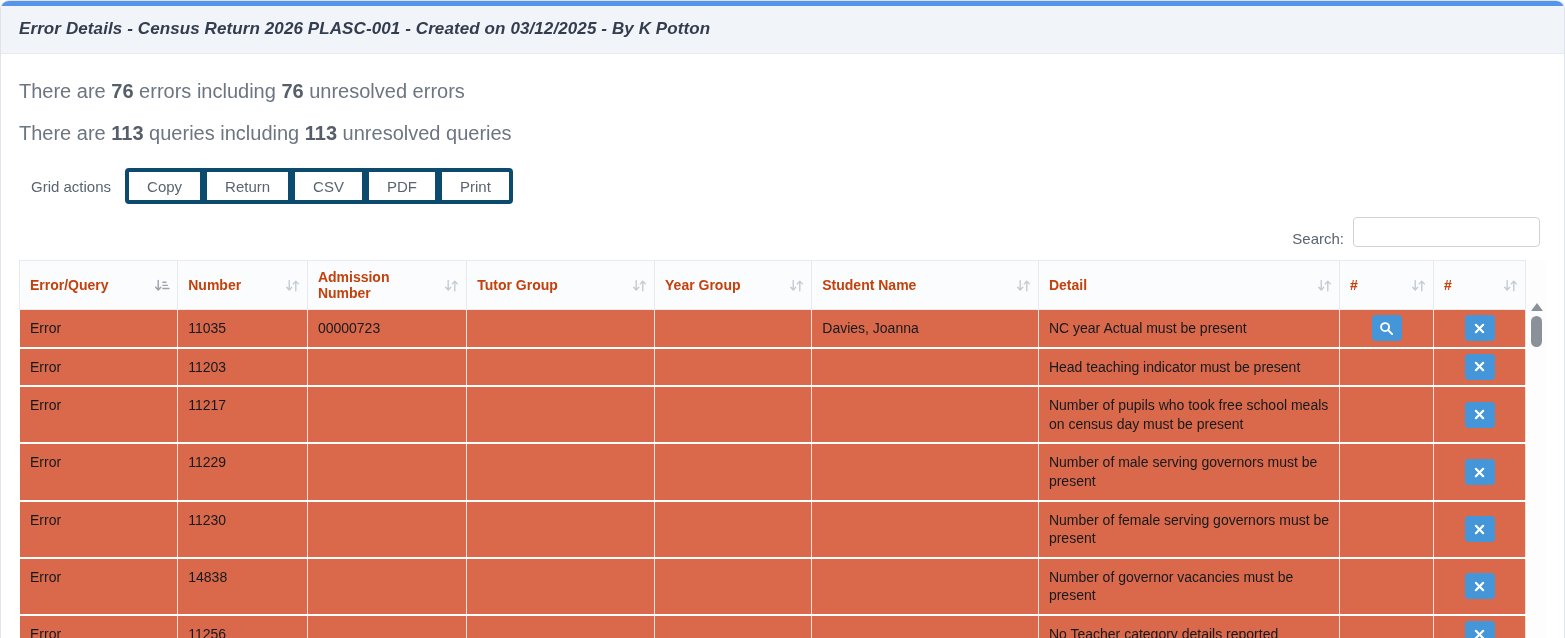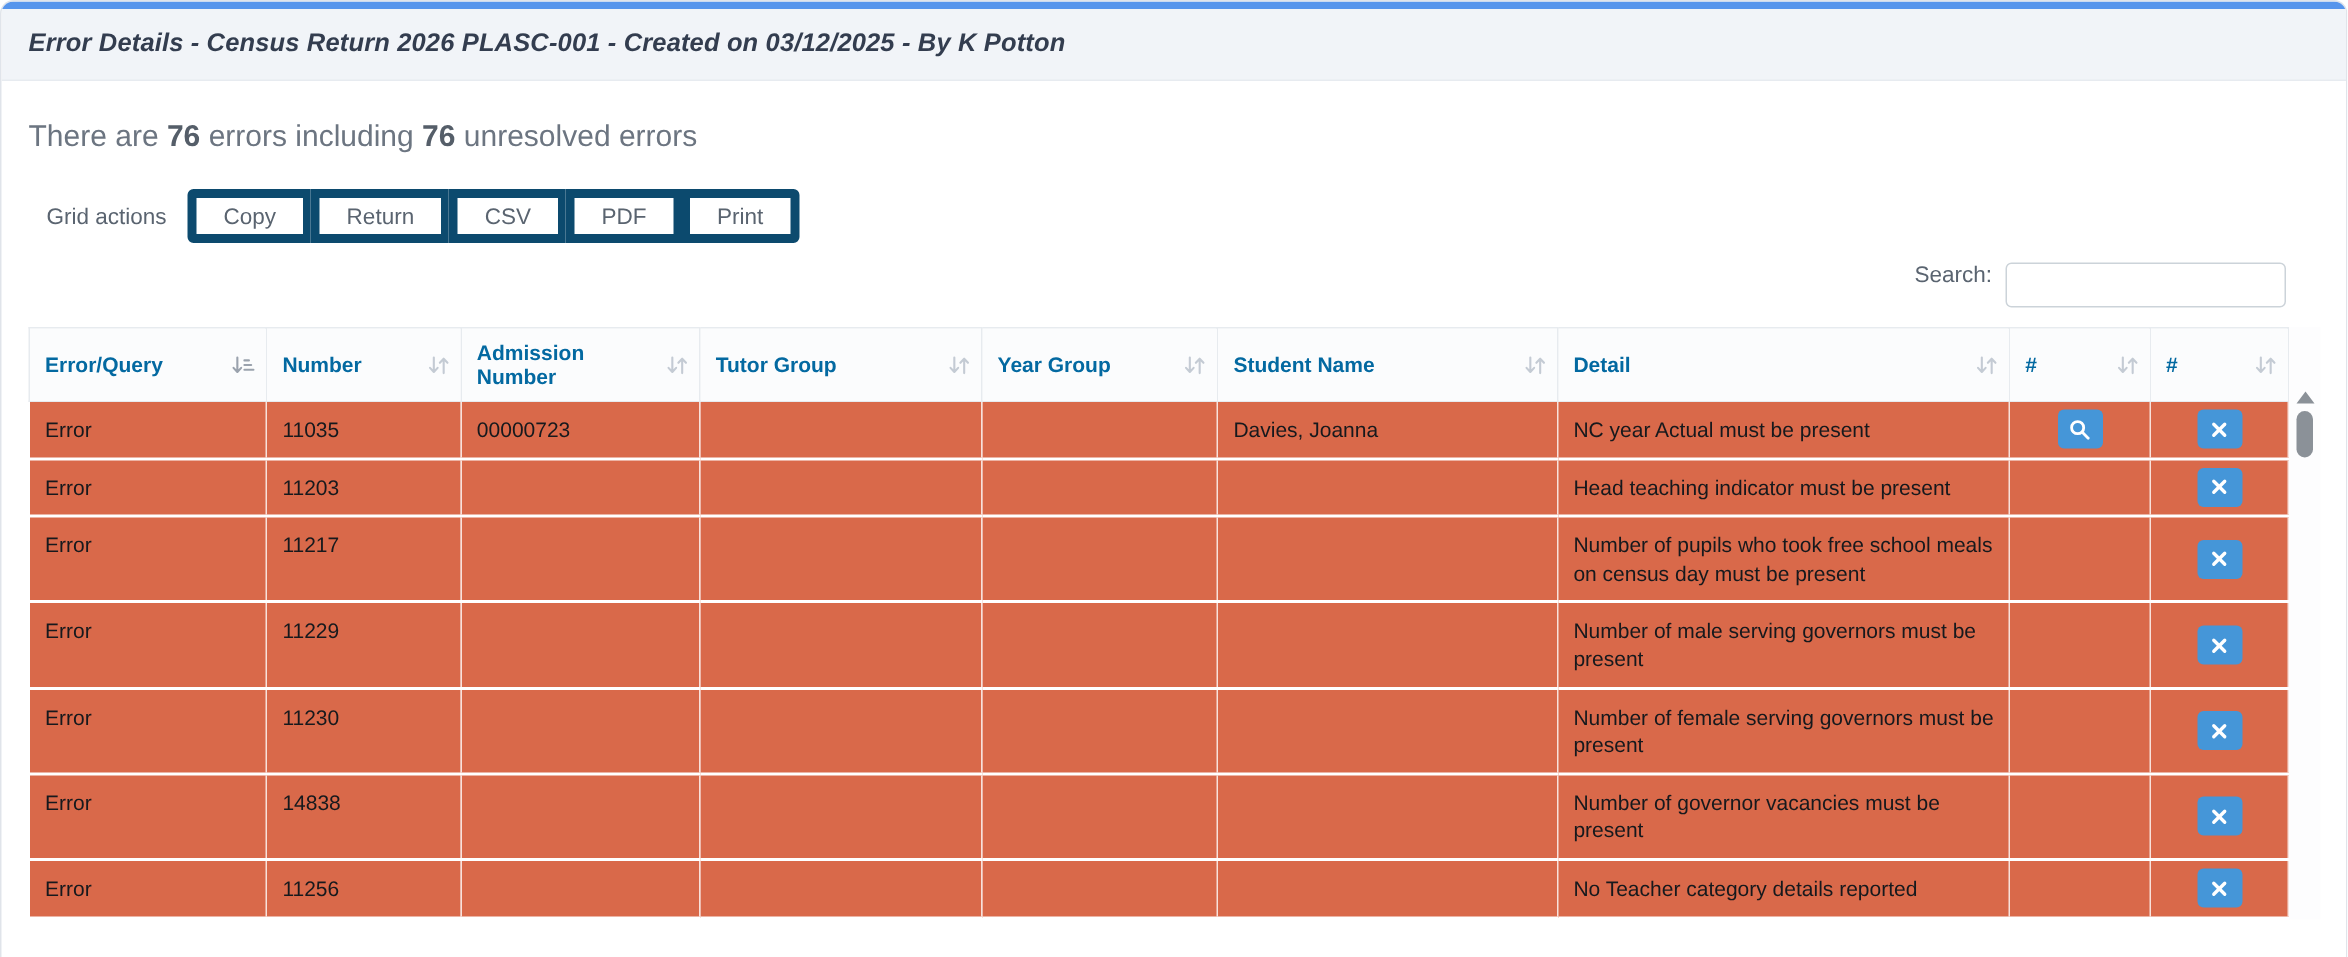--- a/index.html
+++ b/index.html
@@ -10,33 +10,33 @@
   .topbar { height:5px; background:#5695ec; }
   .card-header { background:#f1f4f8; border-bottom:1px solid #e7ebf0; padding:13px 18px 14px 18px; }
   .card-title { font-size:17px; font-weight:700; color:#333d4f; letter-spacing:.1px;font-style:italic; }
   .content { padding:0 18px; }
   .summary { margin-top:26px; font-size:20px; color:#6c7581; }
   .summary + .summary { margin-top:19px; }
   .summary strong { font-weight:700; color:#555e69; }
   .toolbar { margin-top:23px; display:flex; align-items:center; }
   .toolbar-label { font-size:15px; color:#5a6470; margin:0 14px 0 12px;text-align:center; }
   .btn-group { display:inline-flex; }
-  .gbtn { background:#fff; border:6px solid #0c4a6e; color:#5a6470; font-size:15px;
+  .gbtn { background:#fff; border:4px solid #0c4a6e; color:#5a6470; font-size:15px;
     font-family:inherit; padding:0 18px; height:36px; margin-left:-1px; cursor:pointer; }
   .gbtn:first-child { border-radius:4px 0 0 4px; margin-left:0; }
   .gbtn:last-child { border-radius:0 4px 4px 0; }
-  .search-row { display:flex; justify-content:flex-end; align-items:flex-start; margin-top:13px; margin-right:22px; }
+  .search-row { display:flex; justify-content:flex-end; align-items:flex-end; margin-top:13px; margin-right:6px; }
   .search-label { font-size:15px; color:#5a6470; margin-right:9px; }
   .search-input { width:187px; height:30px; border:1px solid #ccd3d9; border-radius:4px;
     font-size:14px; padding:0 8px; font-family:inherit; color:#333; outline:none; }
   .table-zone { display:flex; margin-top:13px; align-items:stretch; }
   table { table-layout:fixed; width:1507px; border-collapse:collapse; flex:none; }
   .col-0{width:155px}.col-1{width:127px}.col-2{width:156px}.col-3{width:184px}
   .col-4{width:154px}.col-5{width:222px}.col-6{width:295px}.col-7{width:92px}.col-8{width:90px}
-  th { position:relative; text-align:left; font-size:14px; font-weight:600; color:#0369a1;
+  th { position:relative; text-align:left; font-size:14px; font-weight:600; color:#c2410c;
     background:#fbfcfd; padding:8px 24px 8px 10px; height:35px;
     border:1px solid #e7ebef; cursor:pointer; }
   .sort-icon { position:absolute; right:7px; top:50%; transform:translateY(-46%); line-height:0; }
   td { background:#d9694a; color:#16191d; font-size:14px; padding:9px 10px;
     vertical-align:top; line-height:1.33;
     border-right:1px solid rgba(255,255,255,.8); border-left:1px solid rgba(255,255,255,.8);
     border-bottom:2px solid #fff; word-wrap:break-word; }
   td.act { text-align:center; vertical-align:middle; padding:4px; }
   .act-btn { width:30px; height:26px; background:#4596d8; border:none; border-radius:4px;
     display:inline-flex; align-items:center; justify-content:center; cursor:pointer; line-height:0; }
@@ -53,20 +53,21 @@
   <div class="topbar"></div>
 
   <div class="card-header">
     <div class="card-title">Error Details - Census Return 2026 PLASC-001 - Created on 03/12/2025 - By K Potton</div>
   </div>
 
   <div class="content">
 
     <p class="summary"><span>There are</span> <strong>76</strong> <span>errors including</span> <strong>76</strong> <span>unresolved errors</span></p>
 
+    <p class="summary"><span>There are</span> <strong>113</strong> <span>queries including</span> <strong>113</strong> <span>unresolved queries</span></p>
 
     <div class="toolbar">
       <span class="toolbar-label">Grid actions</span>
       <span class="btn-group">
           <button class="gbtn">Copy</button>
           <button class="gbtn">Return</button>
           <button class="gbtn">CSV</button>
           <button class="gbtn">PDF</button>
           <button class="gbtn">Print</button>
         </span>

